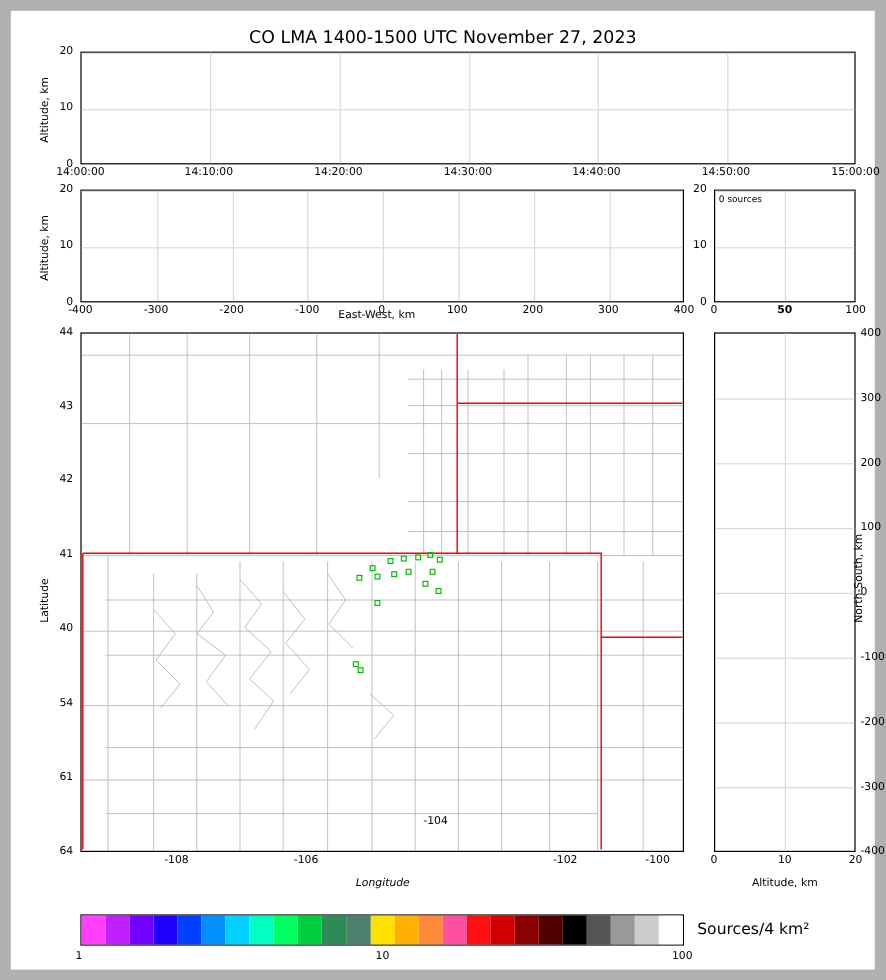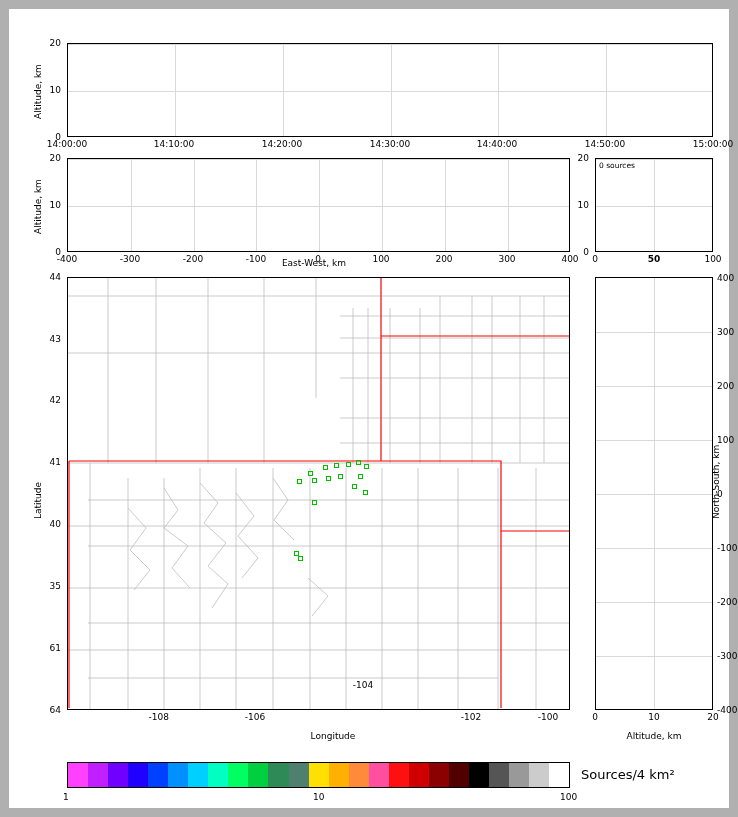--- a/index.html
+++ b/index.html
@@ -67,20 +67,21 @@
   .cbar-label{position:absolute;font-size:13px;color:#000;white-space:nowrap;}
   .cbar-tick{position:absolute;font-size:9px;color:#000;white-space:nowrap;}
   .srcpt{position:absolute;width:5px;height:5px;border:1px solid #00c000;box-sizing:border-box;background:transparent;}
   svg{display:block;}
 </style>
 </head>
 <body>
 
 <div id="page">
 
+  <div class="title" style="left:0;top:15px;">CO LMA 1400-1500 UTC November 27, 2023</div>
 
   <div class="axes" style="left:58px;top:34px;width:646px;height:94px;">
     <div class="gridline" style="left:0;top:47px;width:100%;height:1px;"></div>
     <div class="gridline" style="left:0;top:0;width:100%;height:1px;"></div>
     <div class="gridline" style="left:107px;top:0;width:1px;height:100%;"></div>
     <div class="gridline" style="left:215px;top:0;width:1px;height:100%;"></div>
     <div class="gridline" style="left:323px;top:0;width:1px;height:100%;"></div>
     <div class="gridline" style="left:430px;top:0;width:1px;height:100%;"></div>
     <div class="gridline" style="left:538px;top:0;width:1px;height:100%;"></div>
   </div>
@@ -216,32 +217,32 @@
     <div class="srcpt" style="left:290px;top:196px;"></div>
     <div class="srcpt" style="left:284px;top:206px;"></div>
     <div class="srcpt" style="left:295px;top:212px;"></div>
     <div class="srcpt" style="left:244px;top:222px;"></div>
     <div class="srcpt" style="left:226px;top:273px;"></div>
     <div class="srcpt" style="left:230px;top:278px;"></div>
   </div>
   <div class="ylabel" style="left:24px;top:510px;">Latitude</div>
   <div class="tick tick-r" style="left:24px;top:696px;width:28px;">64</div>
   <div class="tick tick-r" style="left:24px;top:634px;width:28px;">61</div>
-  <div class="tick tick-r" style="left:24px;top:572px;width:28px;">35</div>
+  <div class="tick tick-r" style="left:24px;top:572px;width:28px;">54</div>
   <div class="tick tick-r" style="left:24px;top:510px;width:28px;">40</div>
   <div class="tick tick-r" style="left:24px;top:448px;width:28px;">41</div>
   <div class="tick tick-r" style="left:24px;top:386px;width:28px;">42</div>
   <div class="tick tick-r" style="left:24px;top:325px;width:28px;">43</div>
   <div class="tick tick-r" style="left:24px;top:263px;width:28px;">44</div>
-  <div class="tick tick-c" style="left:116px;top:703px;width:44px;text-align:right;">-108</div>
+  <div class="tick tick-c" style="left:116px;top:703px;width:44px;">-108</div>
   <div class="tick tick-c" style="left:224px;top:703px;width:44px;">-106</div>
   <div class="tick tick-c" style="left:332px;top:671px;width:44px;">-104</div>
   <div class="tick tick-c" style="left:440px;top:703px;width:44px;">-102</div>
   <div class="tick tick-c" style="left:517px;top:703px;width:44px;">-100</div>
-  <div class="xlabel" style="left:264px;top:722px;width:120px;">Longitude</div>
+  <div class="xlabel" style="left:250px;top:722px;width:120px;font-style:italic;">Longitude</div>
 
   <div class="axes" style="left:586px;top:268px;width:118px;height:433px;">
     <div class="gridline" style="left:58px;top:0;width:1px;height:100%;"></div>
     <div class="gridline" style="left:0;top:54px;width:100%;height:1px;"></div>
     <div class="gridline" style="left:0;top:108px;width:100%;height:1px;"></div>
     <div class="gridline" style="left:0;top:162px;width:100%;height:1px;"></div>
     <div class="gridline" style="left:0;top:216px;width:100%;height:1px;"></div>
     <div class="gridline" style="left:0;top:270px;width:100%;height:1px;"></div>
     <div class="gridline" style="left:0;top:324px;width:100%;height:1px;"></div>
     <div class="gridline" style="left:0;top:378px;width:100%;height:1px;"></div>

